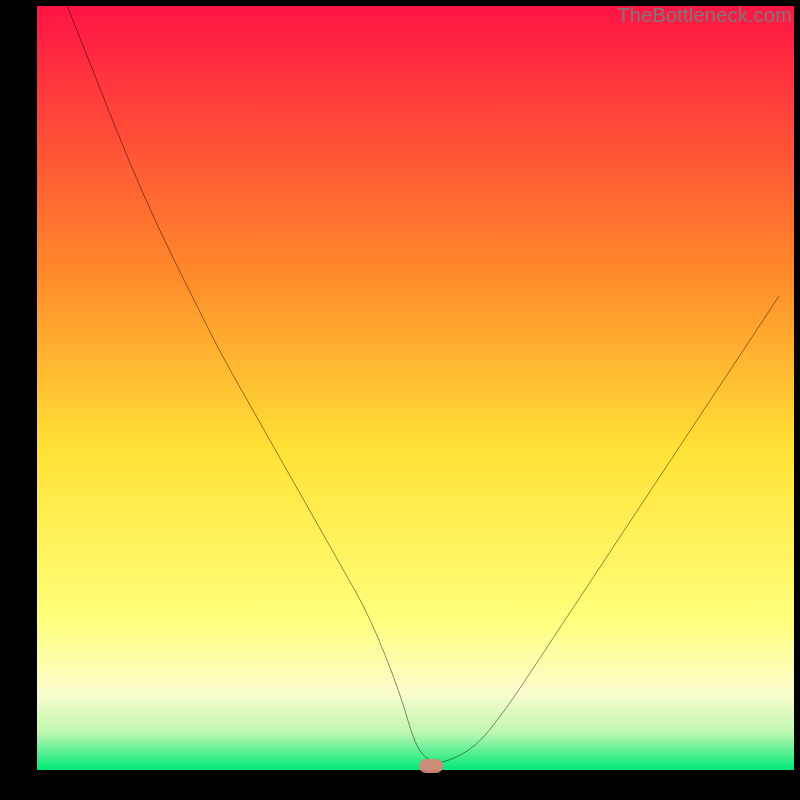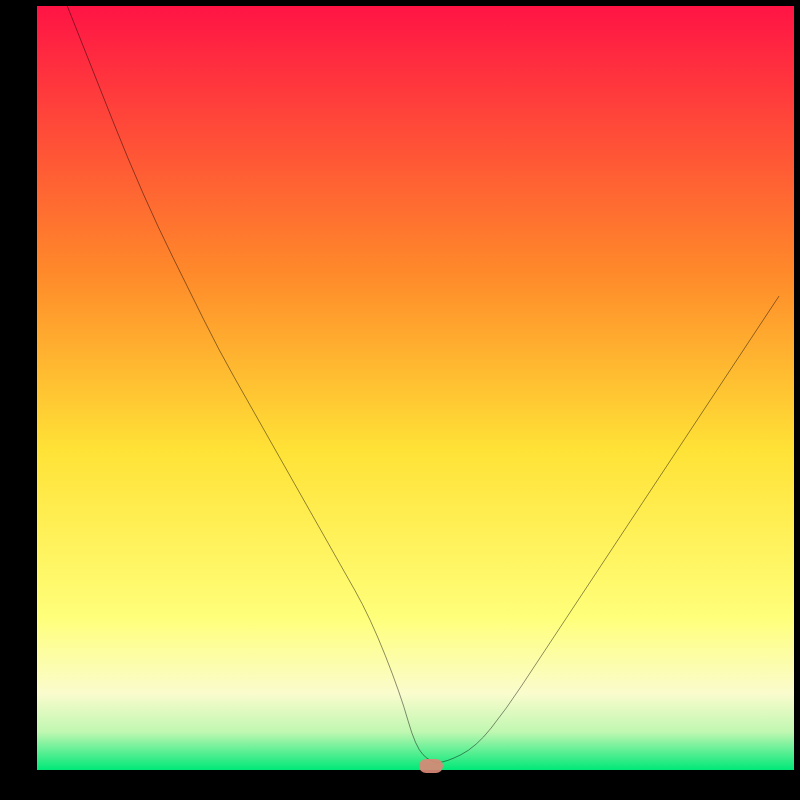--- a/index.html
+++ b/index.html
@@ -74,13 +74,14 @@
       <rect x="0" y="0" width="757" height="764" fill="url(#bg)"></rect>
     </svg>
 
     <svg class="curve" viewBox="0 0 100 100" preserveAspectRatio="none" width="757" height="764">
       <path id="curve-path" d="M 4 0 Q 4 0 6 5 Q 8 10 10 15 Q 12 20 14 24.5 Q 16 29 18 33 Q 20 37 22 41 Q 24 45 26 48.5 Q 28 52 30 55.5 Q 32 59 34 62.5 Q 36 66 38 69.5 Q 40 73 42 76.5 Q 44 80 46 85 Q 48 90 49 93.5 Q 50 97 51 98 Q 52 99 53 99 Q 54 99 56 98 Q 58 97 60 94.5 Q 62 92 64 89 Q 66 86 68 83 Q 70 80 72 77 Q 74 74 76 71 Q 78 68 80 65 Q 82 62 84 59 Q 86 56 88 53 Q 90 50 92 47 Q 94 44 96 41 T 98 38" fill="none" stroke="#000000" stroke-width="0.45" stroke-linecap="round" stroke-linejoin="round" vector-effect="non-scaling-stroke"></path>
     </svg>
 
     <div id="marker" class="marker" style="left: 393.64px; top: 760.18px; background: rgb(217, 136, 118);"></div>
   </div>
 
+  <div class="watermark">TheBottleneck.com</div>
 </div>
 
 </body></html>

